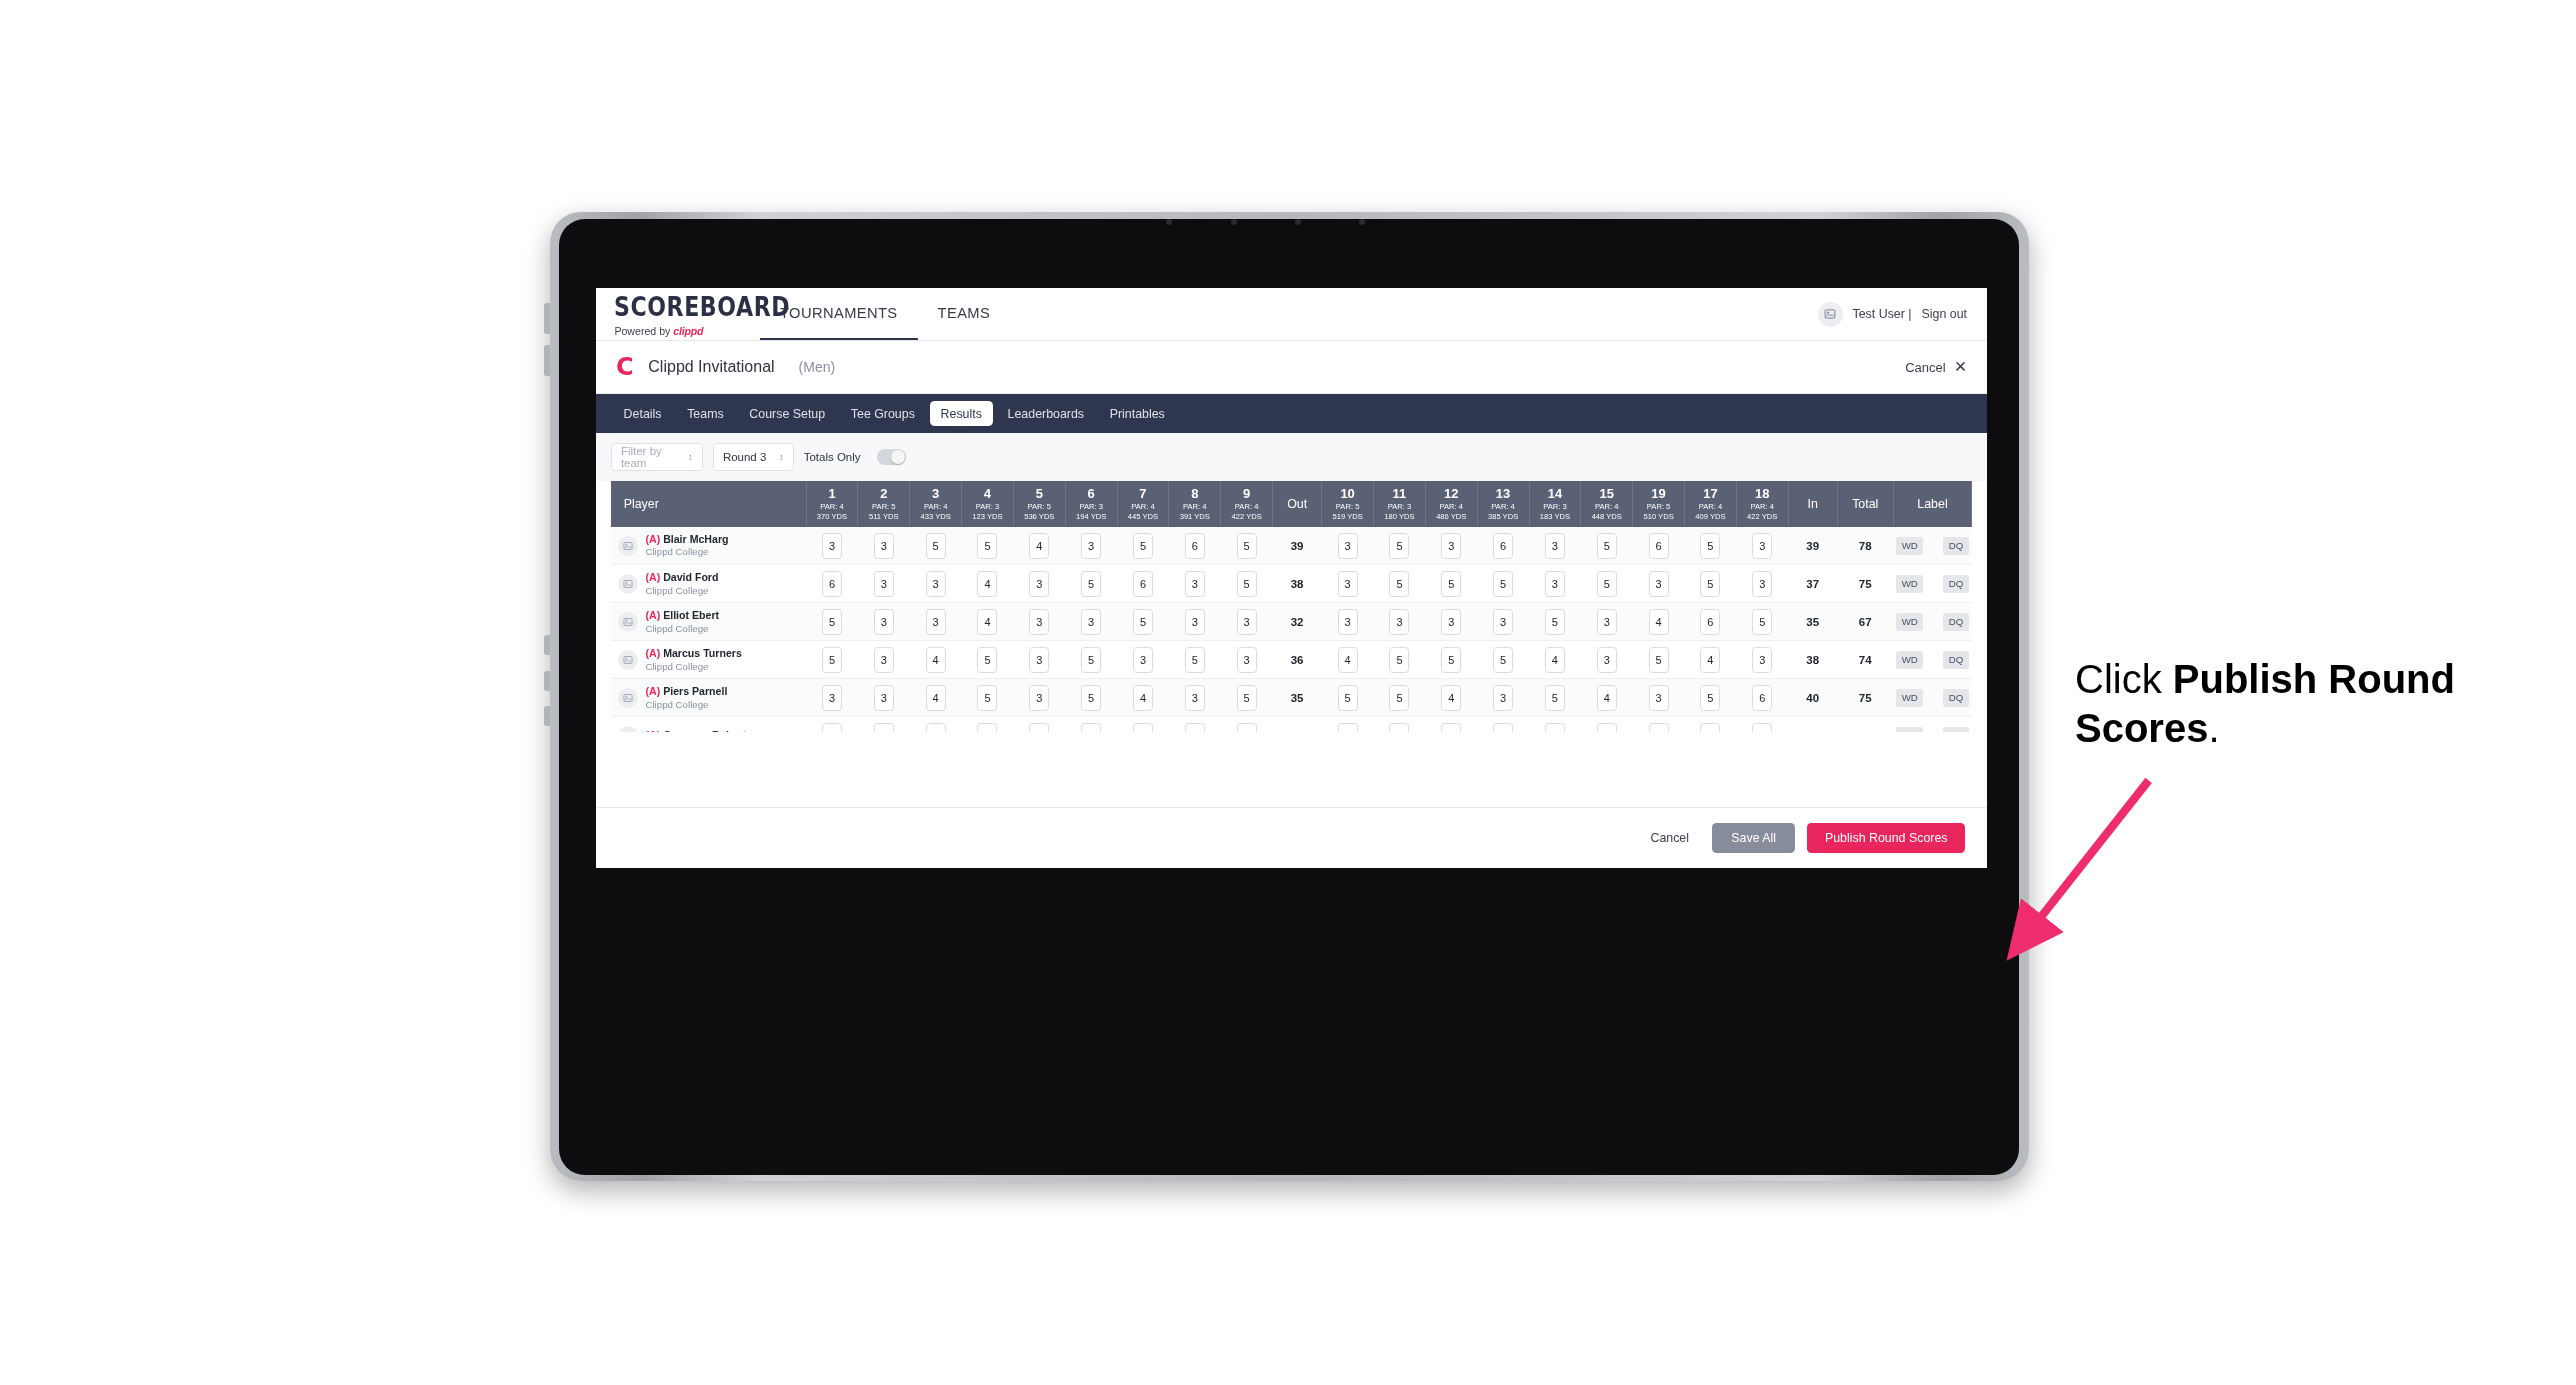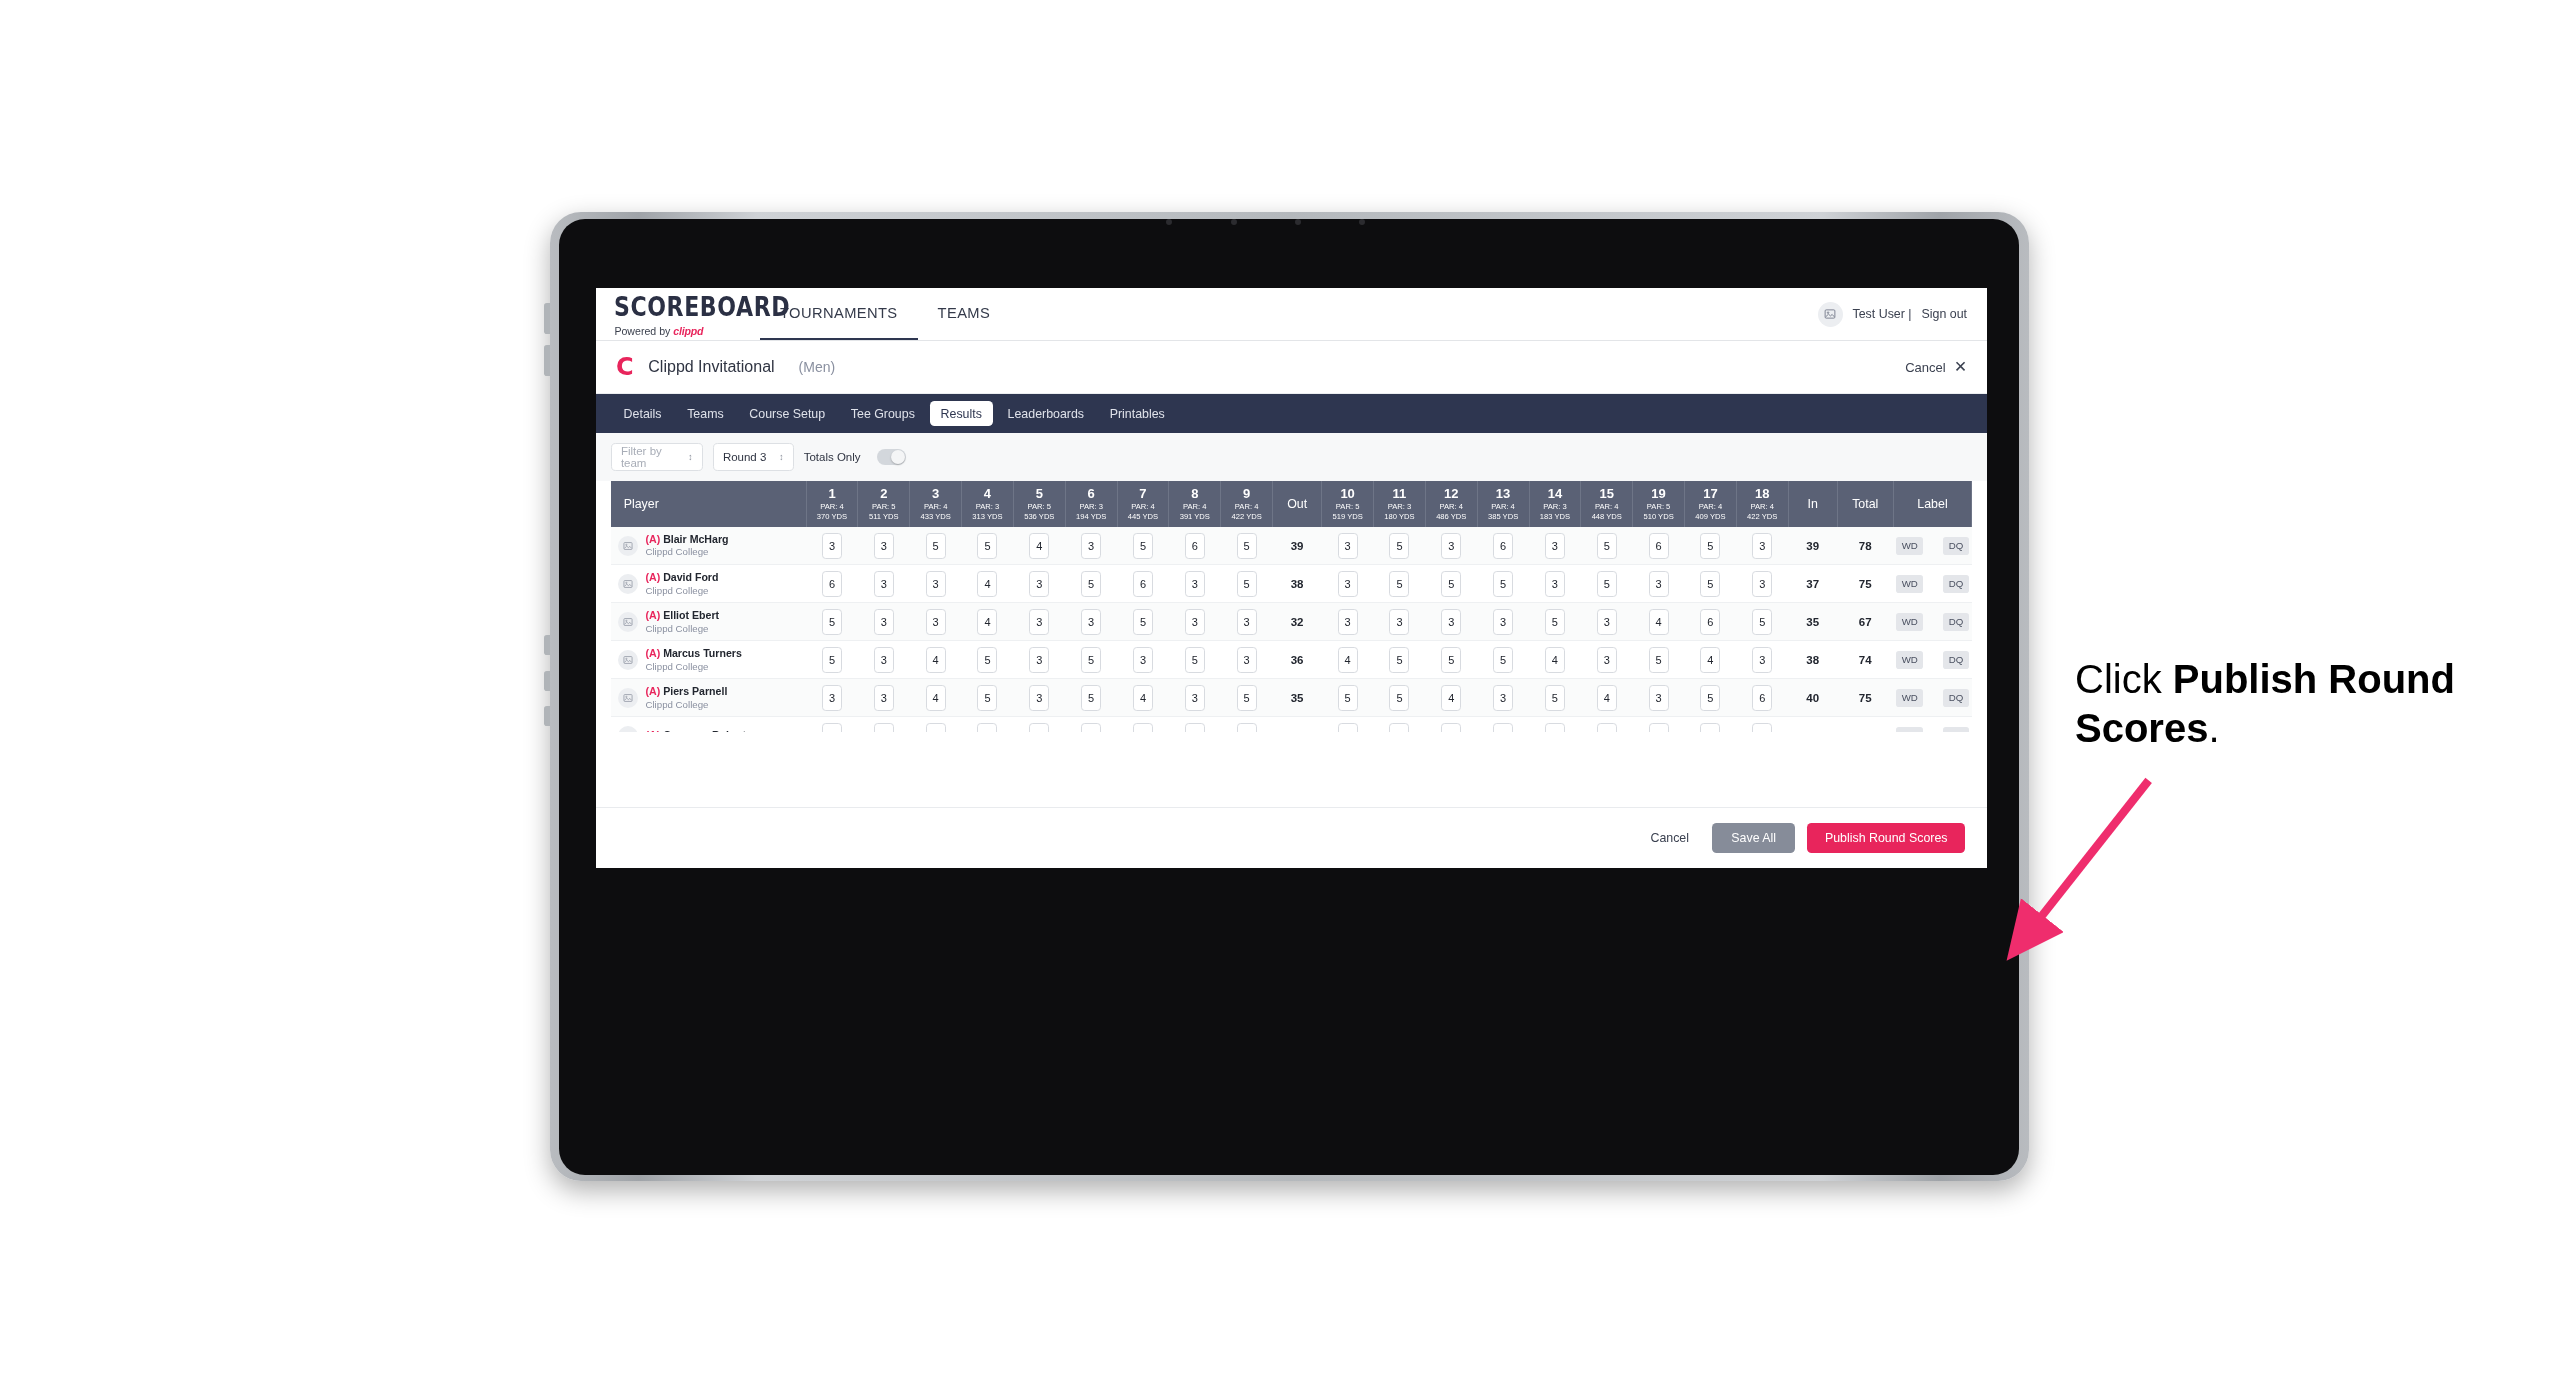--- a/index.html
+++ b/index.html
@@ -394,21 +394,21 @@
               <div class="hole-yds">511 YDS</div>
             </th>
             <th class="hole-col">
               <div class="hole-num">3</div>
               <div class="hole-par">PAR: 4</div>
               <div class="hole-yds">433 YDS</div>
             </th>
             <th class="hole-col">
               <div class="hole-num">4</div>
               <div class="hole-par">PAR: 3</div>
-              <div class="hole-yds">313 YDS</div>
+              <div class="hole-yds">123 YDS</div>
             </th>
             <th class="hole-col">
               <div class="hole-num">5</div>
               <div class="hole-par">PAR: 5</div>
               <div class="hole-yds">536 YDS</div>
             </th>
             <th class="hole-col">
               <div class="hole-num">6</div>
               <div class="hole-par">PAR: 3</div>
               <div class="hole-yds">194 YDS</div>

